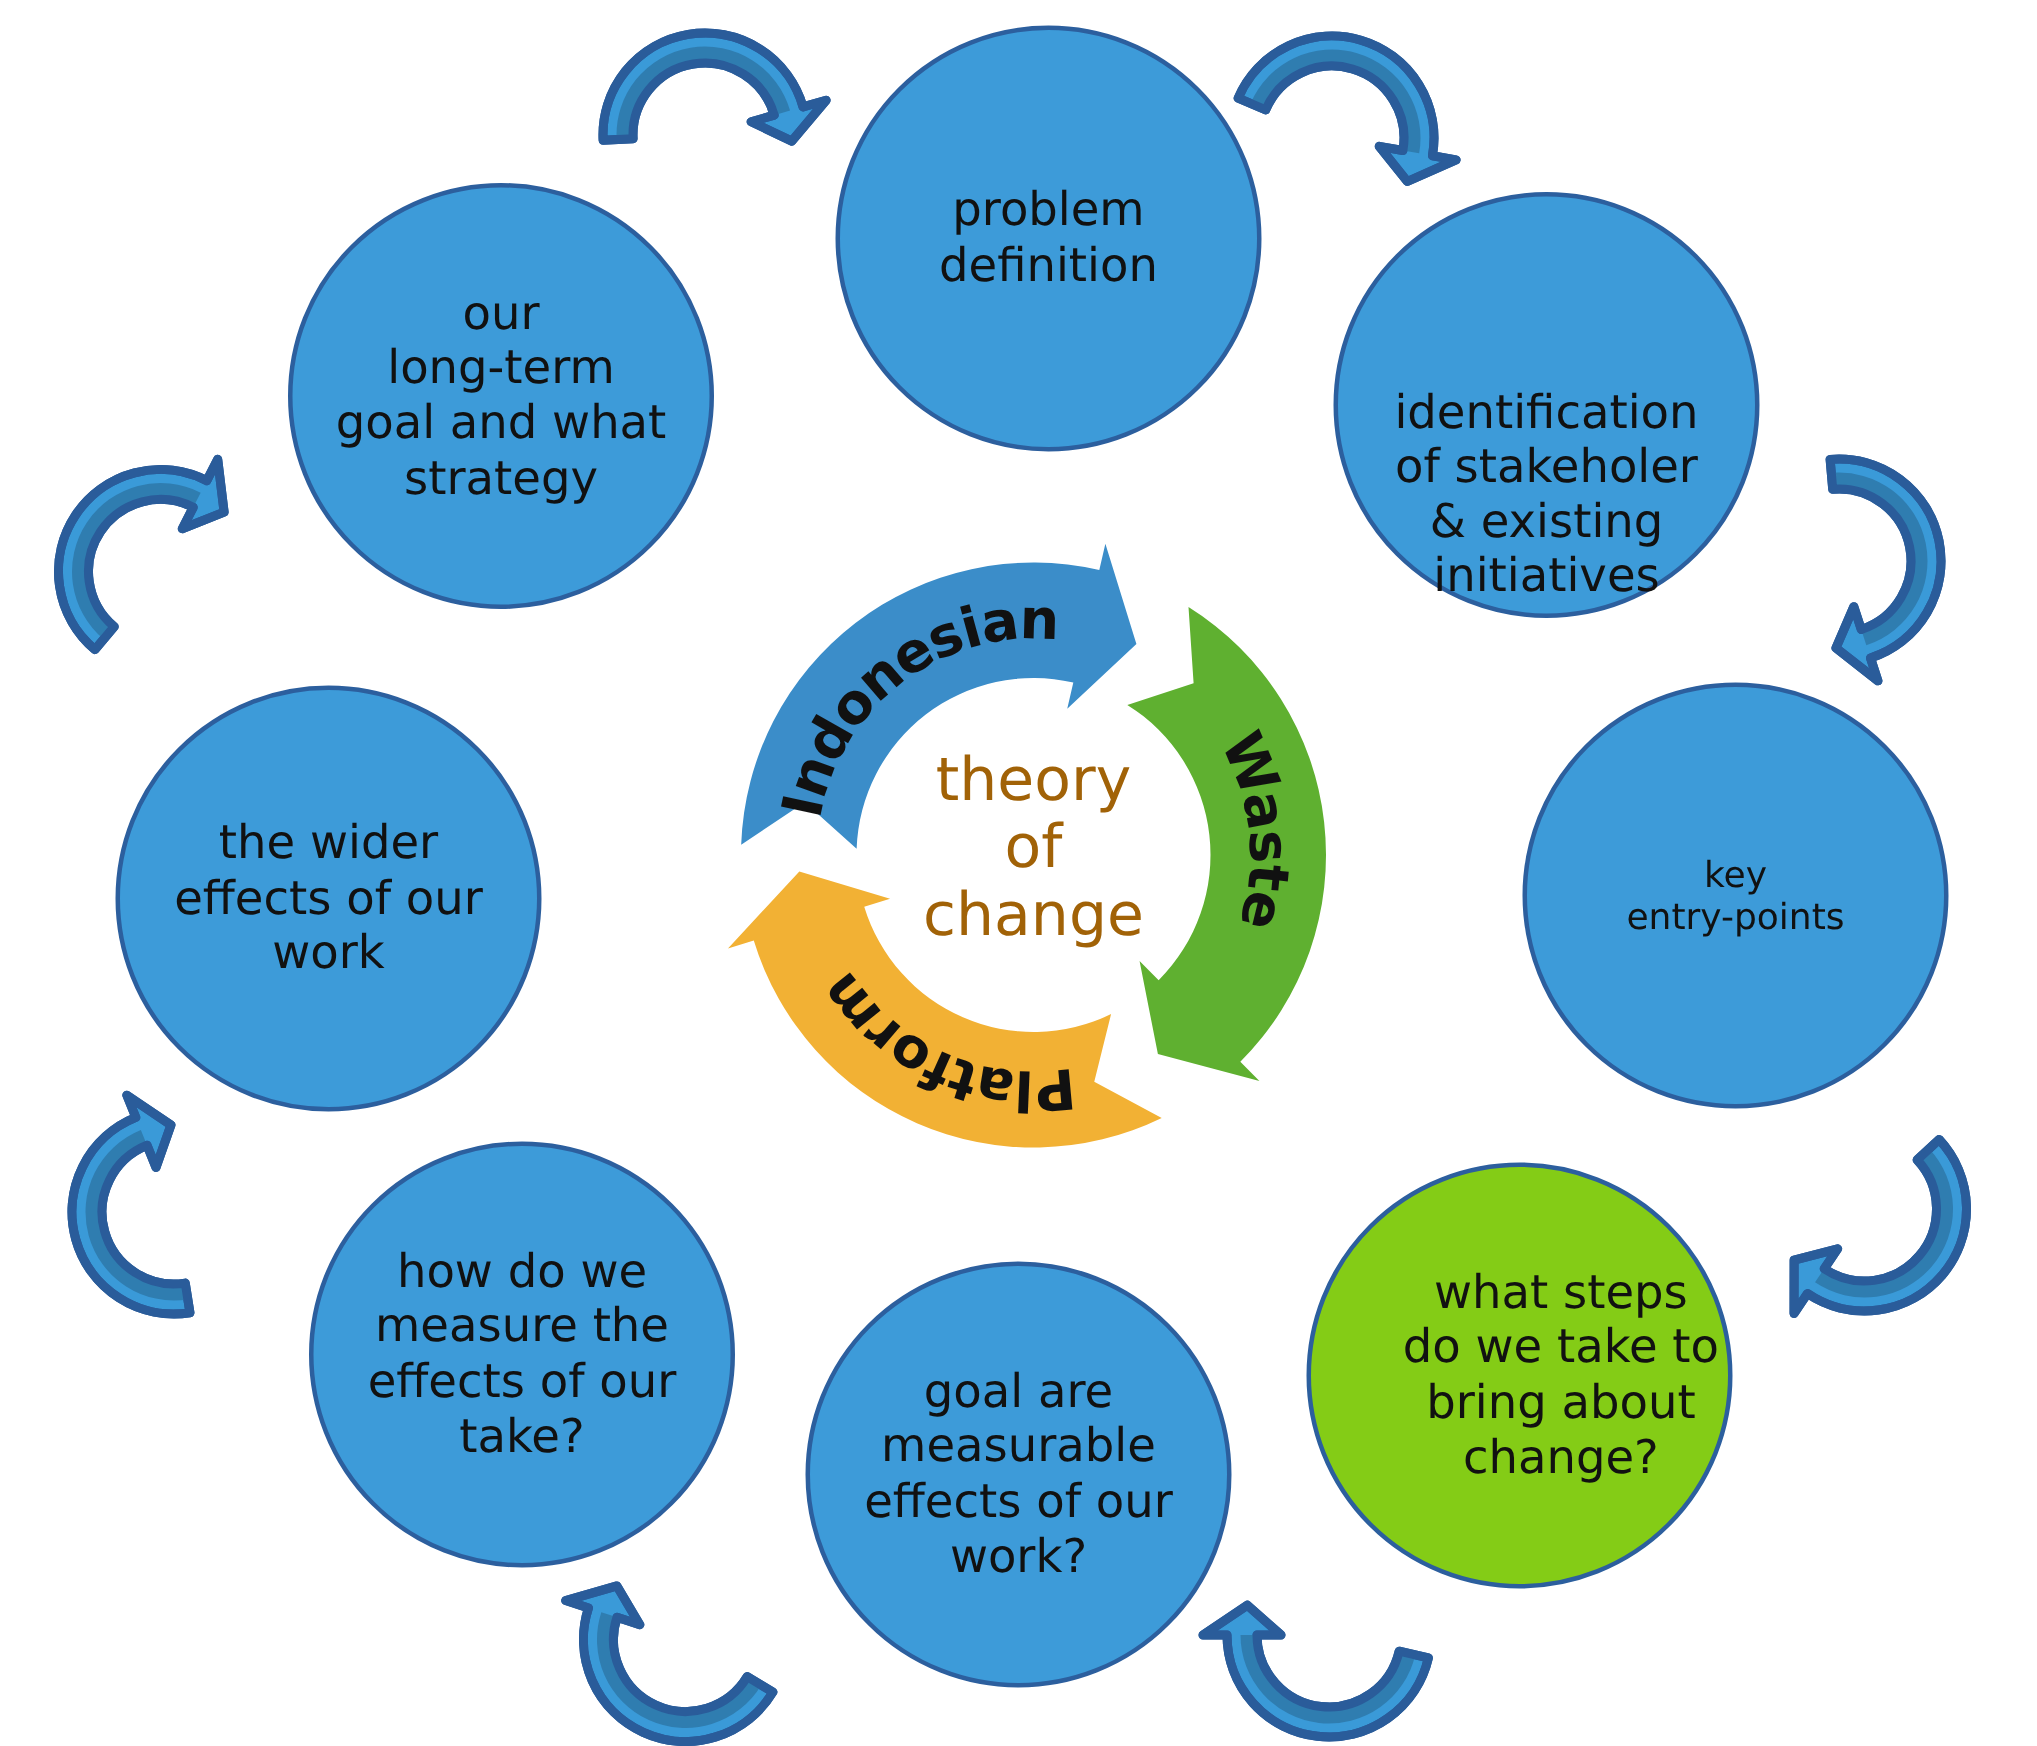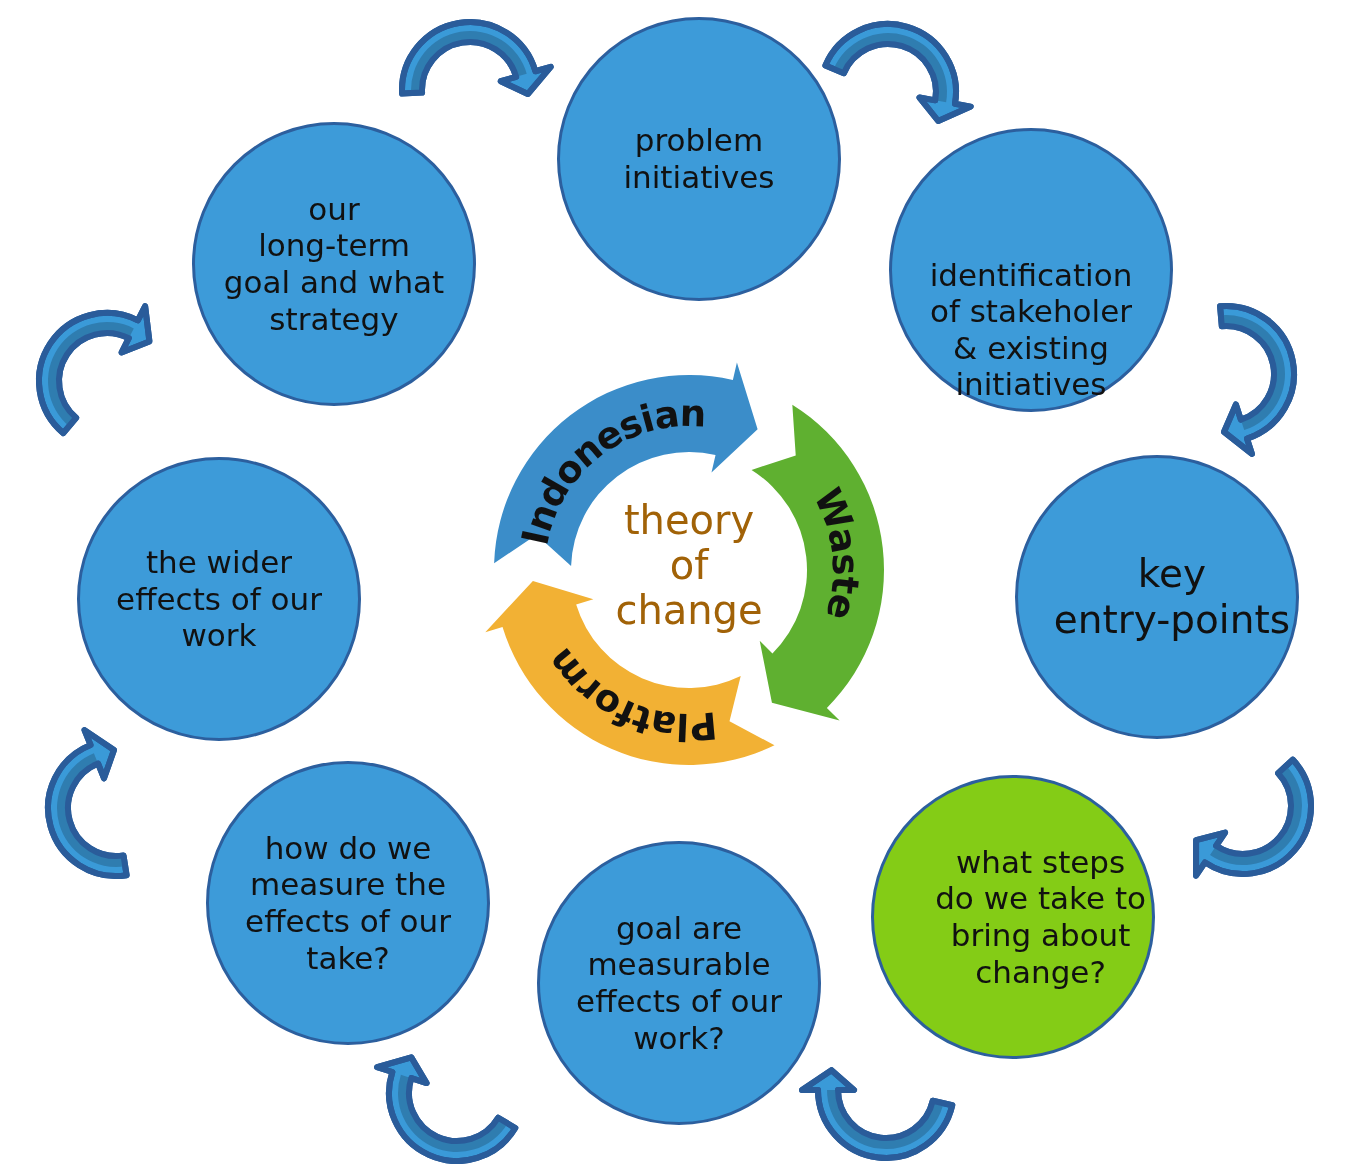--- a/index.html
+++ b/index.html
@@ -125,29 +125,29 @@
       </g>
   </svg>
 
   <div class="center-text" id="center-caption" style="font-size: 40px; width: 240px; left: 569px; top: 498px;">theory
 of
 change</div>
 
   <div id="nodes-container">
       <div class="node-circle" style="left: 557px; top: 17px; width: 284px; height: 284px; background: rgb(61, 155, 217); border: 3px solid rgb(44, 95, 158); font-size: 31px;">
         <span class="node-label">problem
-initiatives</span>
+definition</span>
       </div>
       <div class="node-circle" style="left: 889px; top: 128px; width: 284px; height: 284px; background: rgb(61, 155, 217); border: 3px solid rgb(44, 95, 158); font-size: 31px; align-items: flex-end;">
         <span class="node-label">identification
 of stakeholer
 &amp; existing
 initiatives</span>
       </div>
-      <div class="node-circle" style="left: 1015px; top: 455px; width: 284px; height: 284px; background: rgb(61, 155, 217); border: 3px solid rgb(44, 95, 158); font-size: 39px; justify-content: flex-end;">
+      <div class="node-circle" style="left: 1015px; top: 455px; width: 284px; height: 284px; background: rgb(61, 155, 217); border: 3px solid rgb(44, 95, 158); font-size: 24px;">
         <span class="node-label">key
 entry-points</span>
       </div>
       <div class="node-circle" style="left: 871px; top: 775px; width: 284px; height: 284px; background: #84cc16; border: 3px solid rgb(44, 95, 158); font-size: 31px; justify-content: flex-end;">
         <span class="node-label">what steps
 do we take to
 bring about
 change?</span>
       </div>
       <div class="node-circle" style="left: 537px; top: 841px; width: 284px; height: 284px; background: rgb(61, 155, 217); border: 3px solid rgb(44, 95, 158); font-size: 31px;">

